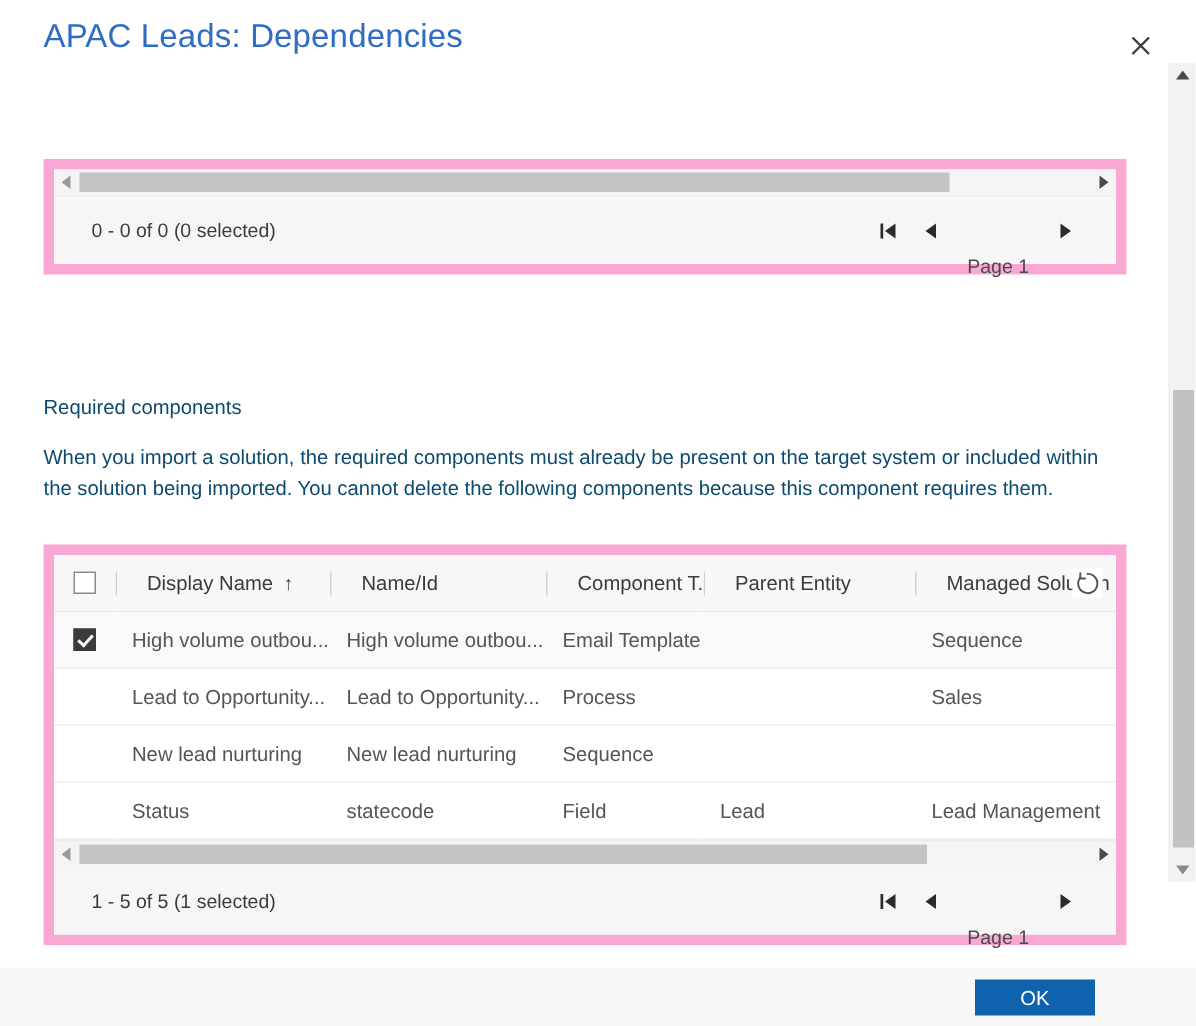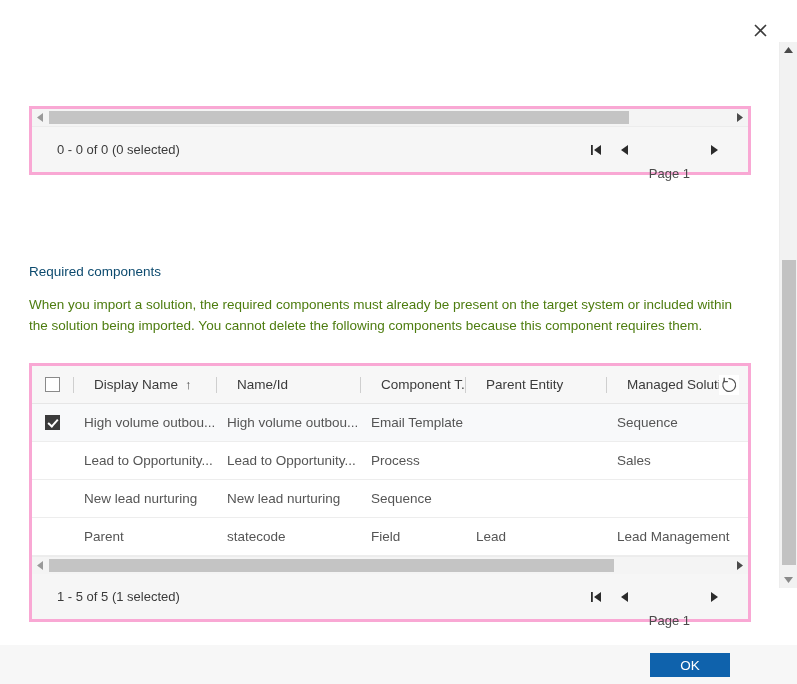--- a/index.html
+++ b/index.html
@@ -63,21 +63,21 @@
 
   
   .grid-block-top {
     position: absolute;
     left: 29px;
     top: 48px;
     width: 722px;
   }
 
   .grid-frame {
-    border: 3px solid #f9a8d4;
+    border: 7px solid #f9a8d4;
     background: #ffffff;
     box-sizing: border-box;
   }
 
   
   .h-scroll {
     position: relative;
     height: 18px;
     background: #f4f4f4;
     border-bottom: 1px solid #ececec;
@@ -151,21 +151,21 @@
     top: 206px;
     font-size: 13.5px;
     color: #0c4a6e;
   }
   .section-desc {
     position: absolute;
     left: 29px;
     top: 236px;
     width: 712px;
     font-size: 13.5px;
-    color: #4d7c0f;
+    color: #0c4a6e;
     line-height: 21px;
   }
 
   
   .grid-block-main {
     position: absolute;
     left: 29px;
     top: 305px;
     width: 722px;
   }
@@ -333,20 +333,21 @@
     cursor: pointer;
     display: flex;
     align-items: center;
     justify-content: center;
   }
 </style>
 </head>
 <body>
 
 <div class="dialog-header">
+  <div class="dialog-title">APAC Leads: Dependencies</div>
   <div class="close-button" title="Close">
     <svg width="13" height="13" viewBox="0 0 13 13" aria-hidden="true">
       <path d="M1 1 L12 12 M12 1 L1 12" stroke="#3b3b3b" stroke-width="1.6" fill="none"></path>
     </svg>
   </div>
 </div>
 
 <div class="dialog-body">
 
   <div class="grid-block-top">
@@ -476,21 +477,21 @@
             <td>New lead nurturing</td>
             <td>New lead nurturing</td>
             <td>Sequence</td>
             <td></td>
             <td></td>
           </tr>
           <tr>
             <td class="cell-check">
               <span class="cb" style="visibility:hidden"></span>
             </td>
-            <td>Parent</td>
+            <td>Status</td>
             <td>statecode</td>
             <td>Field</td>
             <td>Lead</td>
             <td>Lead Management</td>
           </tr>
         </tbody>
       </table>
 
       <div class="h-scroll" style="border-top:1px solid #ececec; border-bottom:none;">
         <div class="arrow-l">

